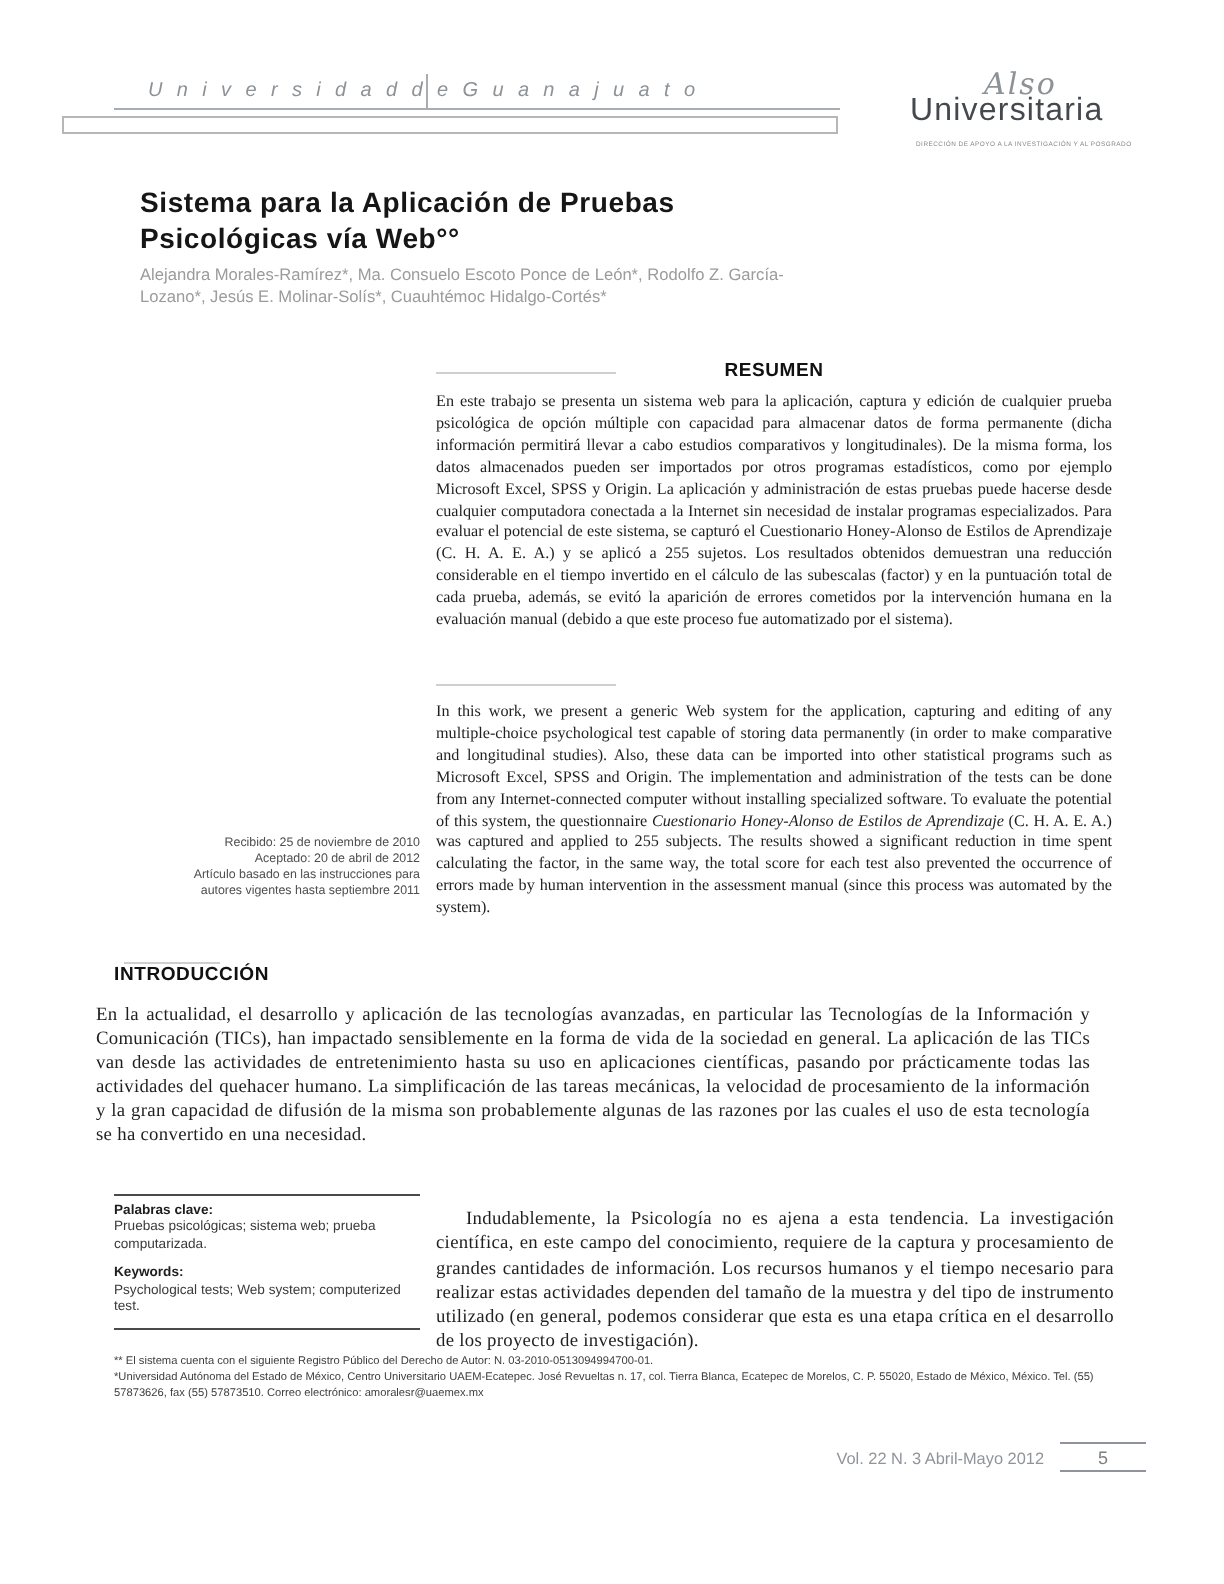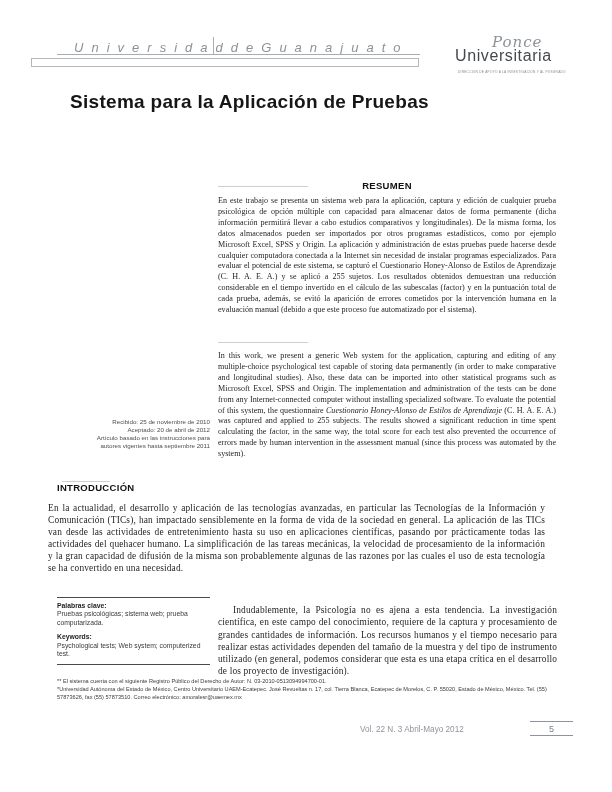--- a/index.html
+++ b/index.html
@@ -9,21 +9,21 @@
     width:612px; height:792px;
     background:#ffffff;
     overflow:hidden;
     font-family:"Liberation Serif", serif;
     color:#1f1f1f;
   }
   
   .institution {
     position:absolute; left:74px; top:40px;
     font-family:"Liberation Sans", sans-serif;
-    font-style:italic; font-size:13px; letter-spacing:2.2px;
+    font-style:italic; font-size:10px; letter-spacing:2.2px;
     color:#8d9297; white-space:nowrap;
   }
   .header-vline { position:absolute; left:213px; top:37px; width:1px; height:18px; background:#a8adb1; }
   .header-hline { position:absolute; left:57px; top:54px; width:363px; height:1px; background:#a8adb1; }
   .header-box { position:absolute; left:31px; top:58px; width:388px; height:9px; border:1px solid #b4b8bb; }
   .logo { position:absolute; left:452px; top:33px; width:134px; }
   .logo-acta {
     position:absolute; left:40px; top:0px;
     font-family:"DejaVu Serif", serif; font-style:italic;
     font-size:15px; color:#8d9297; letter-spacing:1px;
@@ -36,21 +36,21 @@
   .logo-tagline {
     position:absolute; left:6px; top:37px; width:126px;
     font-family:"Liberation Sans", sans-serif;
     font-size:3.2px; letter-spacing:0.25px; color:#85898d;
     white-space:nowrap; overflow:hidden;
   }
   
   .title {
     position:absolute; left:70px; top:93px; width:420px;
     font-family:"Liberation Sans", sans-serif;
-    font-weight:bold; font-size:19px; line-height:17.5px;
+    font-weight:bold; font-size:14px; line-height:17.5px;
     letter-spacing:0.3px; color:#161616;
   }
   .authors {
     position:absolute; left:70px; top:132px; width:350px;
     font-family:"Liberation Sans", sans-serif;
     font-size:8.3px; line-height:11px; color:#9b9b9b;
   }
   
   .sec-rule { position:absolute; height:1px; background:#cfcfcf; }
   .rule-resumen { left:218px; top:186px; width:90px; }
@@ -109,48 +109,50 @@
   
   .footnotes {
     position:absolute; left:57px; top:677px; width:503px;
     font-family:"Liberation Sans", sans-serif;
     font-size:5.6px; line-height:8.1px; color:#3d3d3d;
   }
   
   .footer-vol {
     position:absolute; left:360px; top:725px; width:162px;
     font-family:"Liberation Sans", sans-serif;
-    font-size:8.2px; color:#8f949a; text-align:left;
+    font-size:8.2px; color:#8f949a; text-align:right;
   }
   .footer-pagebox {
     position:absolute; left:530px; top:721px; width:43px; height:15px;
     border-top:1.2px solid #8f949a; border-bottom:1.2px solid #8f949a;
     font-family:"Liberation Sans", sans-serif;
     font-size:9px; color:#7a7f85; text-align:center; line-height:14px;
   }
 </style>
 </head>
 <body>
 
 <div class="page">
 
   <div class="institution">U n i v e r s i d a d   d e   G u a n a j u a t o</div>
   <div class="header-vline"></div>
   <div class="header-hline"></div>
   <div class="header-box"></div>
 
   <div class="logo">
-    <div class="logo-acta">Ponce</div>
+    <div class="logo-acta">Also</div>
     <div class="logo-universitaria">Universitaria</div>
     <div class="logo-tagline">DIRECCIÓN DE APOYO A LA INVESTIGACIÓN Y AL POSGRADO</div>
   </div>
 
   <h1 class="title">
     <span>Sistema para la Aplicación de Pruebas</span><br>
+    <span>Psicológicas vía Web°°</span>
   </h1>
+  <div class="authors">Alejandra Morales-Ramírez*, Ma. Consuelo Escoto Ponce de León*, Rodolfo Z. García-Lozano*, Jesús E. Molinar-Solís*, Cuauhtémoc Hidalgo-Cortés*</div>
 
   <div class="sec-rule rule-resumen"></div>
   <div class="sec-head head-resumen">RESUMEN</div>
   <p class="body-justify body-resumen">En este trabajo se presenta un sistema web para la aplicación, captura y edición de cualquier prueba psicológica de opción múltiple con capacidad para almacenar datos de forma permanente (dicha información permitirá llevar a cabo estudios comparativos y longitudinales). De la misma forma, los datos almacenados pueden ser importados por otros programas estadísticos, como por ejemplo Microsoft Excel, SPSS y Origin. La aplicación y administración de estas pruebas puede hacerse desde cualquier computadora conectada a la Internet sin necesidad de instalar programas especializados. Para evaluar el potencial de este sistema, se capturó el Cuestionario Honey-Alonso de Estilos de Aprendizaje (C. H. A. E. A.) y se aplicó a 255 sujetos. Los resultados obtenidos demuestran una reducción considerable en el tiempo invertido en el cálculo de las subescalas (factor) y en la puntuación total de cada prueba, además, se evitó la aparición de errores cometidos por la intervención humana en la evaluación manual (debido a que este proceso fue automatizado por el sistema).</p>
 
   <div class="sec-rule rule-abstract"></div>
   <p class="body-justify body-abstract"><span>In this work, we present a generic Web system for the application, capturing and editing of any multiple-choice psychological test capable of storing data permanently (in order to make comparative and longitudinal studies). Also, these data can be imported into other statistical programs such as Microsoft Excel, SPSS and Origin. The implementation and administration of the tests can be done from any Internet-connected computer without installing specialized software. To evaluate the potential of this system, the questionnaire </span><span class="abstract-italic">Cuestionario Honey-Alonso de Estilos de Aprendizaje</span><span> (C. H. A. E. A.) was captured and applied to 255 subjects. The results showed a significant reduction in time spent calculating the factor, in the same way, the total score for each test also prevented the occurrence of errors made by human intervention in the assessment manual (since this process was automated by the system).</span></p>
 
   <div class="margin-note">
     <div>Recibido: 25 de noviembre de 2010</div>

